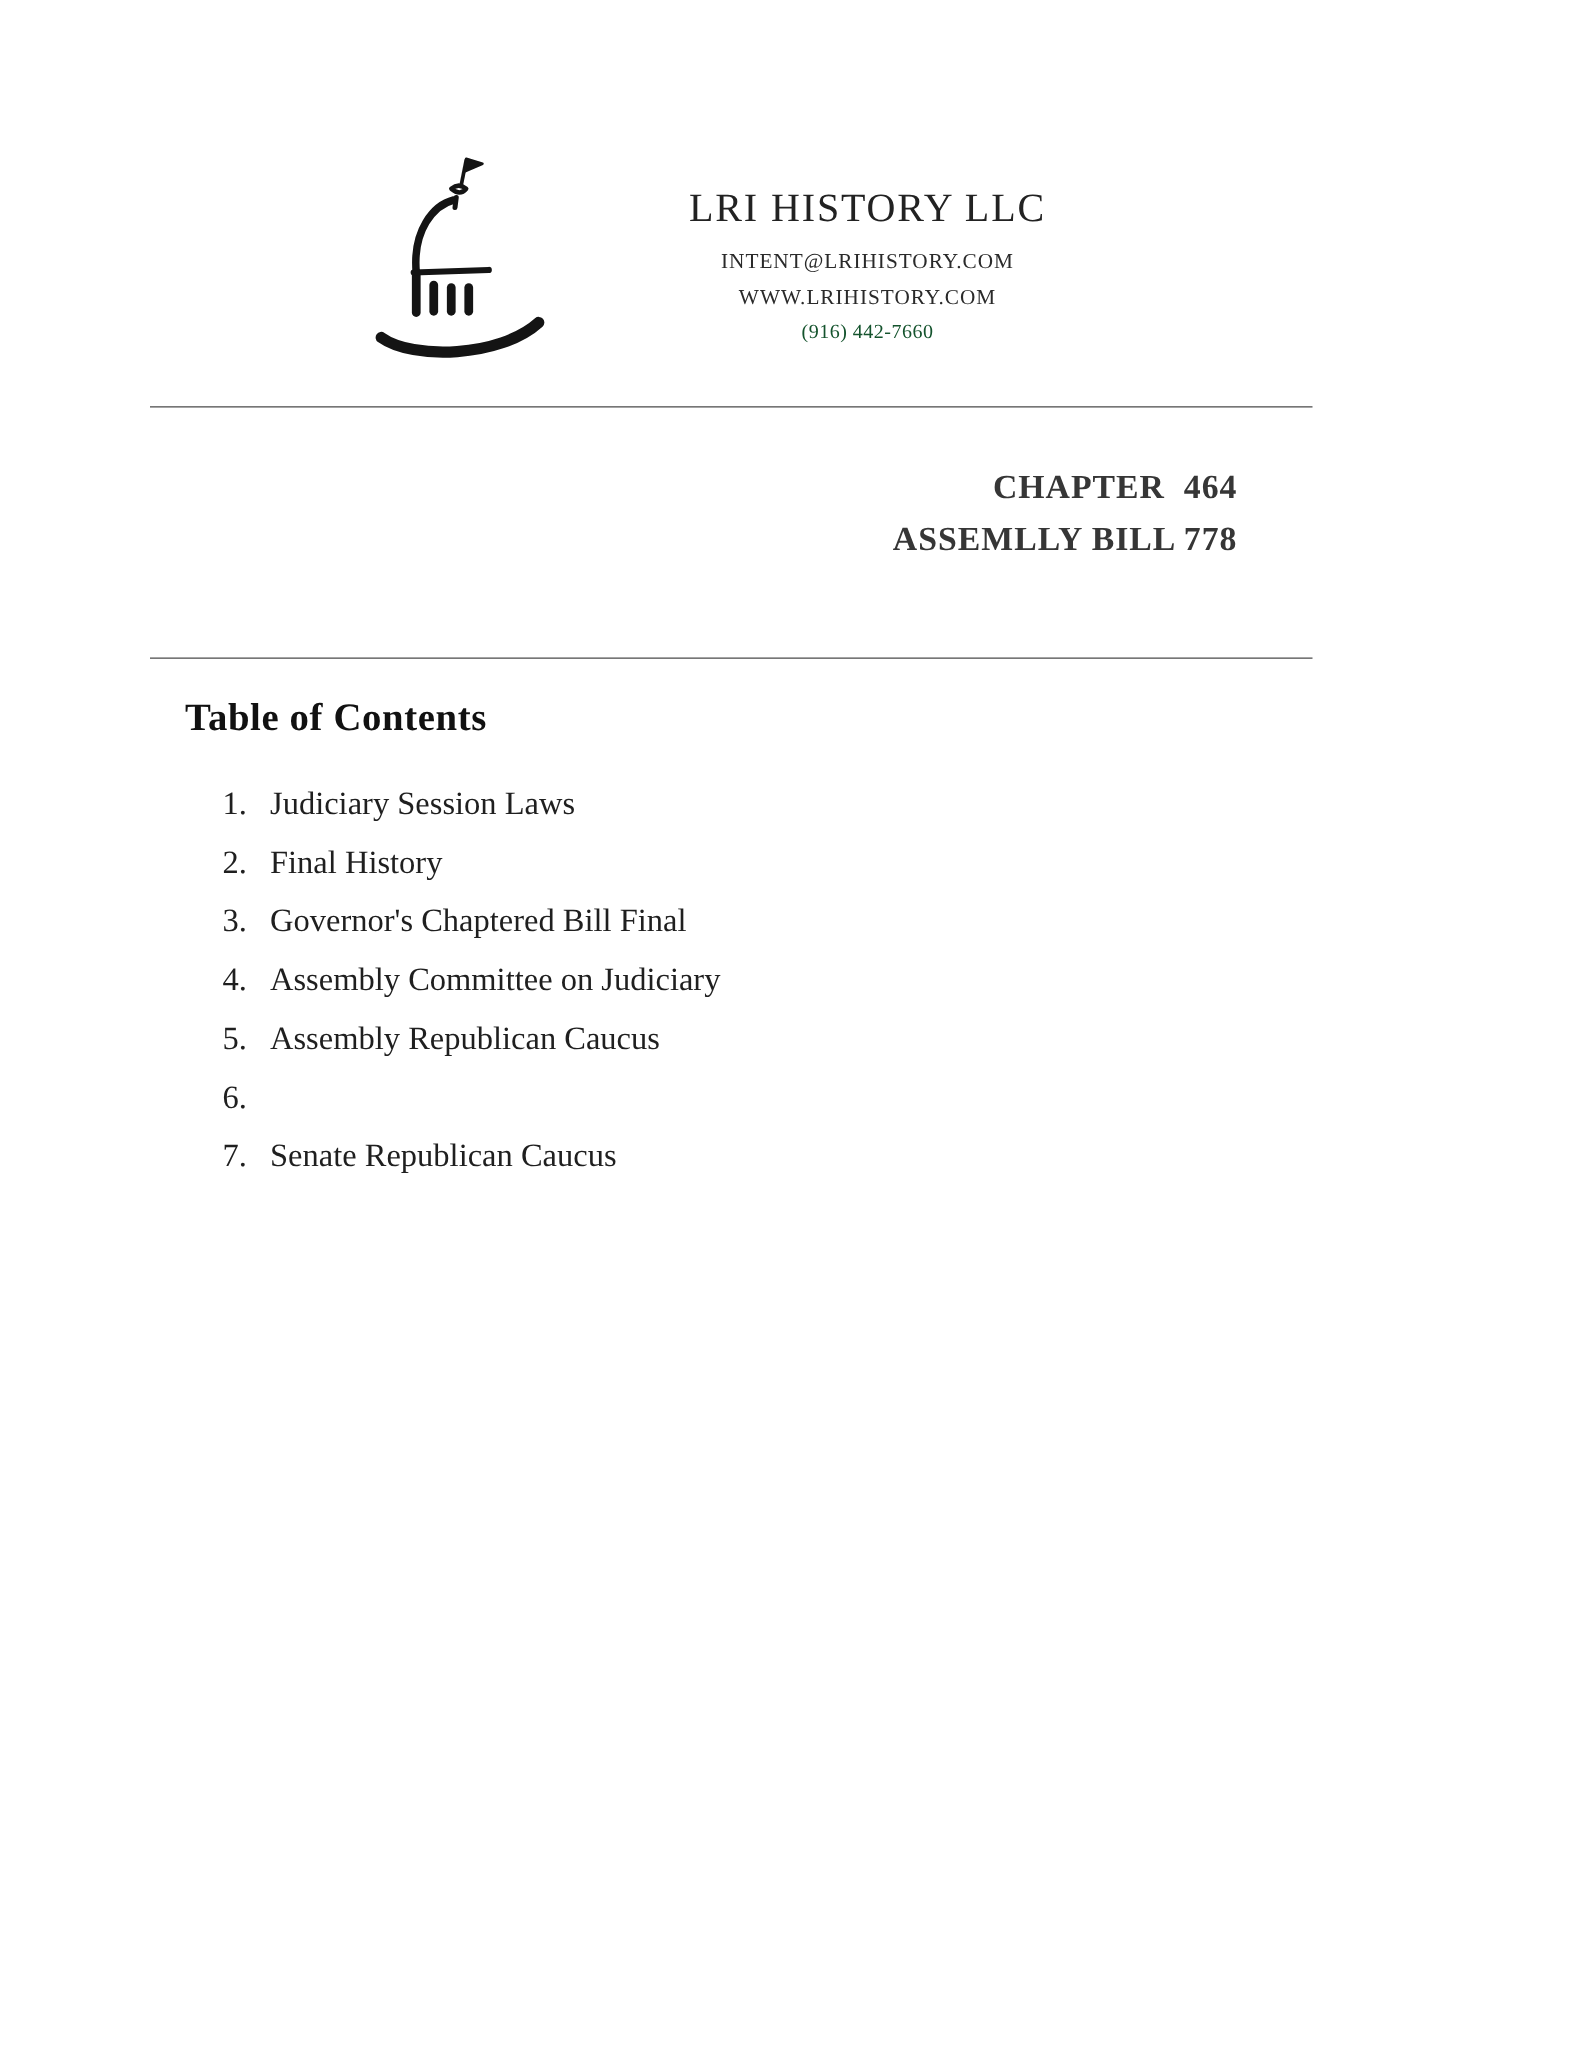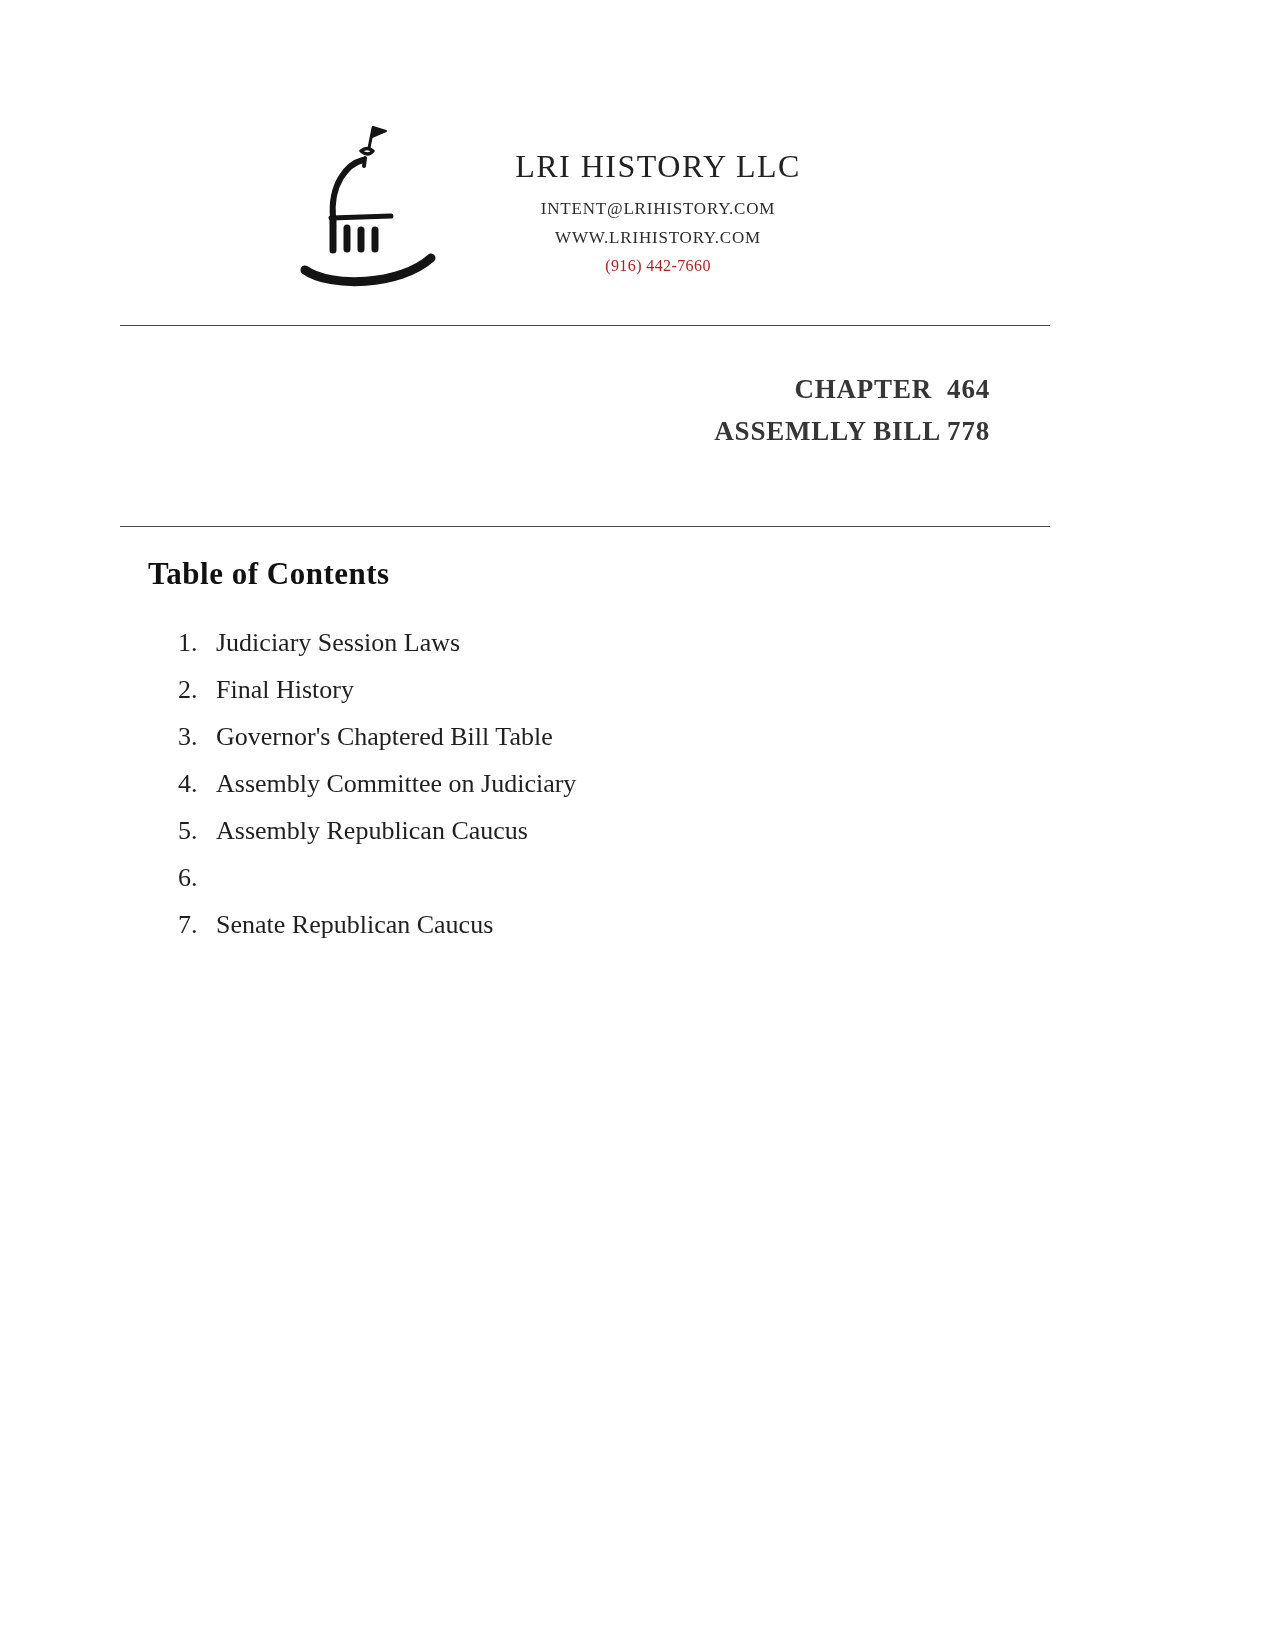--- a/index.html
+++ b/index.html
@@ -13,20 +13,21 @@
     overflow: hidden;
   }
 
   
   .header {
     position: absolute;
     top: 118px;
     left: 295px;
     display: flex;
     align-items: flex-start;
+    gap: 36px;
   }
   .logo {
     width: 150px;
     height: 175px;
     flex: 0 0 auto;
   }
   .header-text {
     margin-left: 48px;
     margin-top: 30px;
     text-align: center;
@@ -42,21 +43,21 @@
   .contact-line {
     font-size: 17px;
     letter-spacing: 0.8px;
     color: #2a2a2a;
     margin-bottom: 9px;
     white-space: nowrap;
   }
   .phone-line {
     font-size: 16px;
     letter-spacing: 0.4px;
-    color: #b91c1c;
+    color: #14532d;
     white-space: nowrap;
   }
 
   
   .rule {
     position: absolute;
     left: 120px;
     width: 930px;
     border: none;
     border-top: 1.6px solid #4a4a4a;
@@ -164,21 +165,21 @@
     <li class="toc-row">
       <span class="toc-num">1.</span>
       <span class="toc-label">Judiciary Session Laws</span>
     </li>
     <li class="toc-row">
       <span class="toc-num">2.</span>
       <span class="toc-label">Final History</span>
     </li>
     <li class="toc-row">
       <span class="toc-num">3.</span>
-      <span class="toc-label">Governor's Chaptered Bill Table</span>
+      <span class="toc-label">Governor's Chaptered Bill Final</span>
     </li>
     <li class="toc-row">
       <span class="toc-num">4.</span>
       <span class="toc-label">Assembly Committee on Judiciary</span>
     </li>
     <li class="toc-row">
       <span class="toc-num">5.</span>
       <span class="toc-label">Assembly Republican Caucus</span>
     </li>
     <li class="toc-row">

